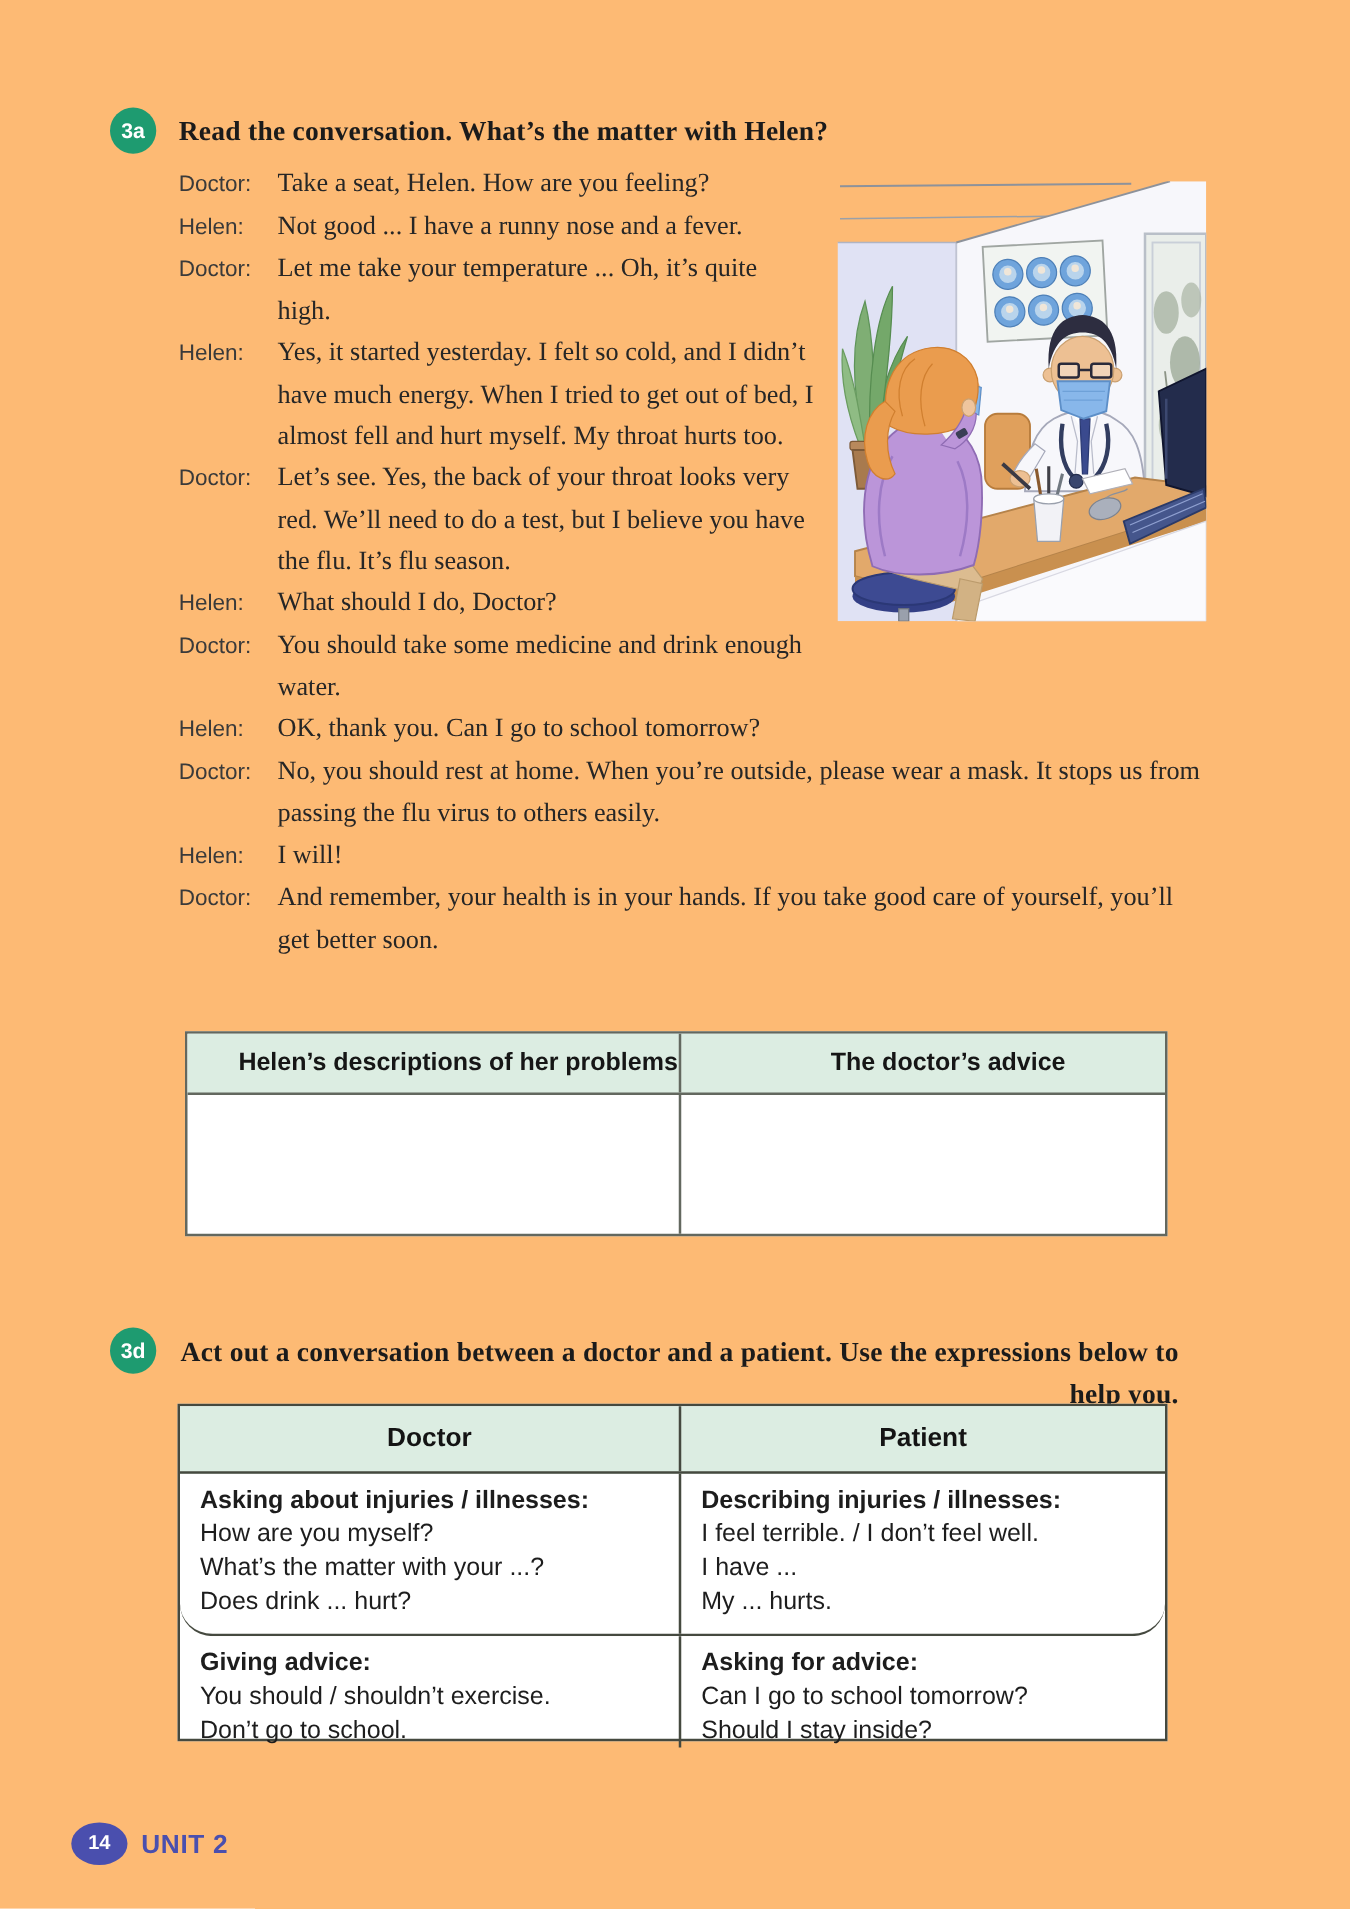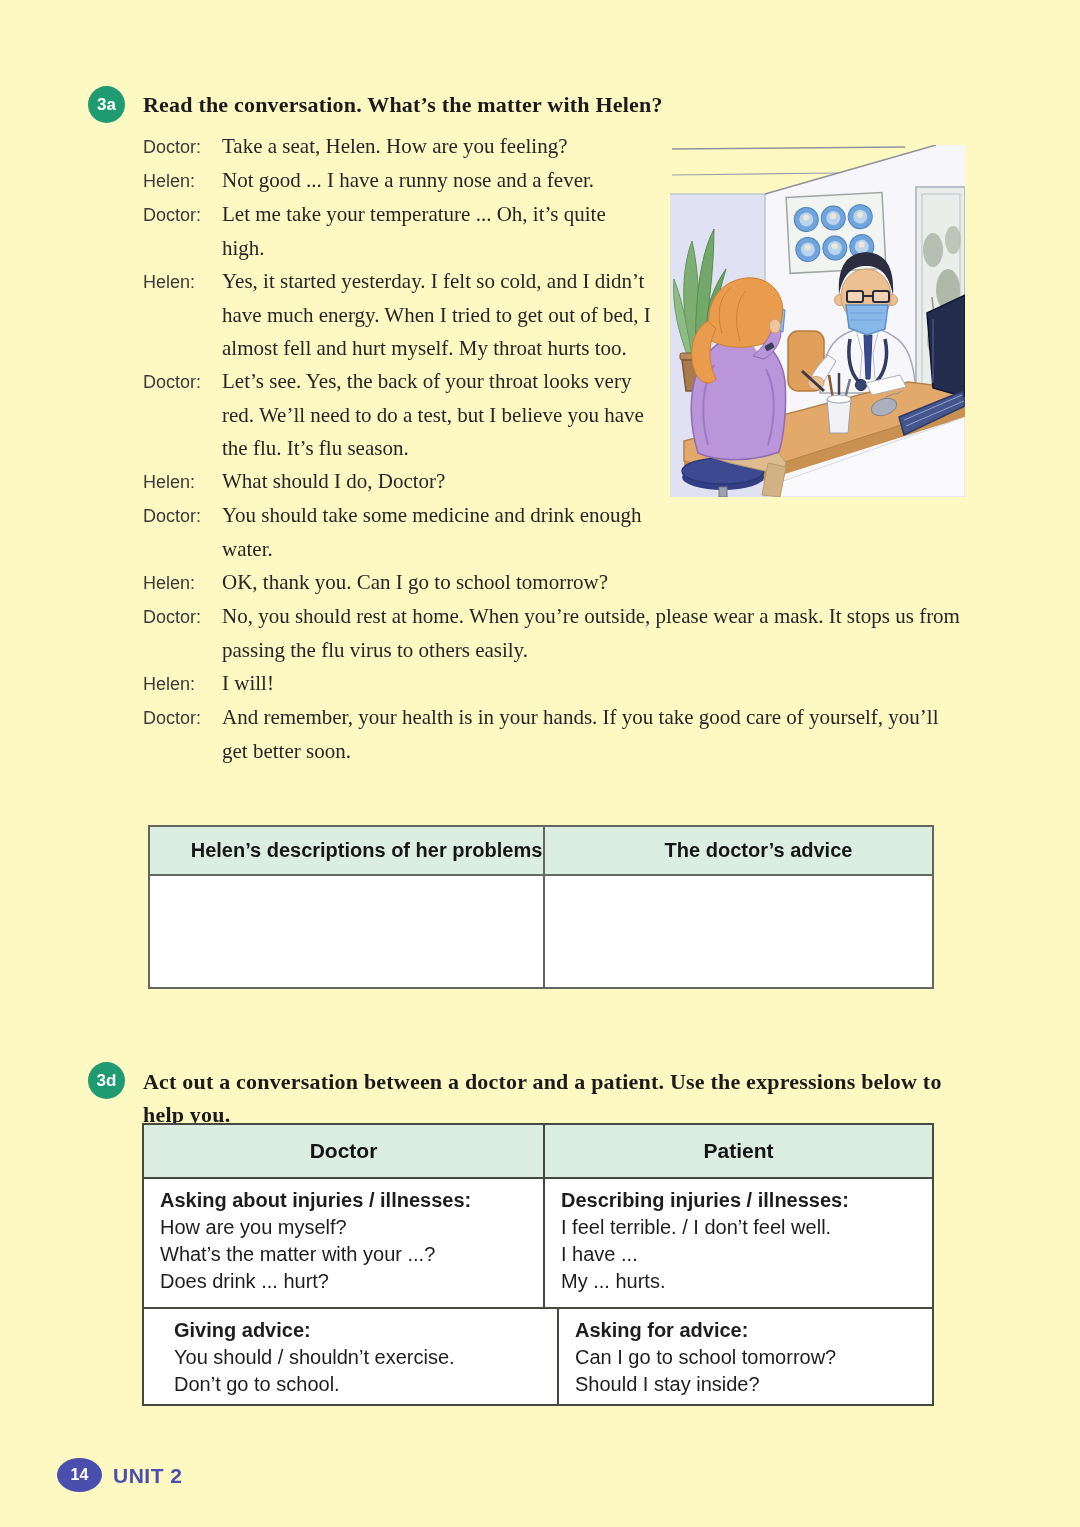--- a/index.html
+++ b/index.html
@@ -2,31 +2,31 @@
 <html><head>
 <meta charset="utf-8">
 <style>
   :root{
     --green:#1e9b70;
     --mint:#dcede2;
     --indigo:#4a4fae;
     --ink:#262626;
   }
   html,body{margin:0;padding:0;background:#ffffff;}
-  .page{position:relative;width:1080px;height:1527px;background:#fef9c3;overflow:hidden;
+  .page{position:relative;width:1080px;height:1527px;background:#fdba74;overflow:hidden;
         font-family:"Liberation Sans",sans-serif;}
 
   
   .sec{position:absolute;left:88px;display:flex;align-items:flex-start;}
   .badge-wrap{position:relative;flex:0 0 37px;width:37px;height:37px;}
   .badge{display:block;width:37px;height:37px;border-radius:50%;background:var(--green);
          color:#fff;font:bold 17px/37px "Liberation Sans",sans-serif;text-align:center;
          position:relative;z-index:2;}
   .hp{position:absolute;left:-10px;top:-9px;width:57px;height:54px;z-index:1;}
-  .sec-title{margin:0 0 0 18px;font:bold 22px/37px "Liberation Serif",serif;color:#1b1b1b;letter-spacing:.2px;}
+  .sec-title{margin:0 0 0 18px;font:bold 22px/37px "Liberation Serif",serif;color:#1b1b1b;letter-spacing:.2px;text-align:right;}
   .sec-title.multi{line-height:33px;padding-top:3px;width:800px;}
 
   
   .convo{position:absolute;left:143px;top:130px;width:822px;
          font:21px/33px "Liberation Serif",serif;color:var(--ink);}
   .illus{float:right;width:295px;height:352px;margin:15px 0 4px 17px;}
   .turn{margin:0;padding-left:79px;text-indent:-79px;}
   .spk{display:inline-block;width:79px;text-indent:0;
        font:18px/33px "Liberation Sans",sans-serif;color:#3a3a3a;}
 
@@ -42,22 +42,22 @@
   .notes .td.first{border-right:2px solid #63685f;}
 
   
   .expr{left:142px;top:1123px;width:788px;border:2.5px solid #45493f;}
   .expr .thead{display:grid;grid-template-columns:401px 1fr;height:52px;background:var(--mint);
                border-bottom:2.5px solid #45493f;}
   .expr .th{display:flex;align-items:center;justify-content:center;
             font:bold 21px "Liberation Sans",sans-serif;color:#141414;}
   .expr .th.first{border-right:2.5px solid #45493f;}
   .expr .row{display:grid;grid-template-columns:401px 1fr;}
-  .expr .row.r1{height:128px;border-bottom:2.5px solid #45493f;}
-  .expr .row.r2{height:95px;margin-left:14px;}
+  .expr .row.r1{height:128px;border-bottom:2.5px solid #45493f;border-radius:26px;}
+  .expr .row.r2{height:82px;}
   .expr .cell{padding:8px 14px 0 16px;font:20px/27px "Liberation Sans",sans-serif;color:#1d1d1d;}
   .expr .cell.first{border-right:2.5px solid #45493f;}
   .expr .lead{font-weight:bold;}
 
   
   .pgoval{position:absolute;left:57px;top:1458px;width:45px;height:34px;border-radius:50%;
           background:var(--indigo);color:#fff;font:bold 16px/34px "Liberation Sans",sans-serif;
           text-align:center;}
   .unitlbl{position:absolute;left:113px;top:1463px;font:bold 21px/26px "Liberation Sans",sans-serif;
            color:var(--indigo);letter-spacing:.5px;}

